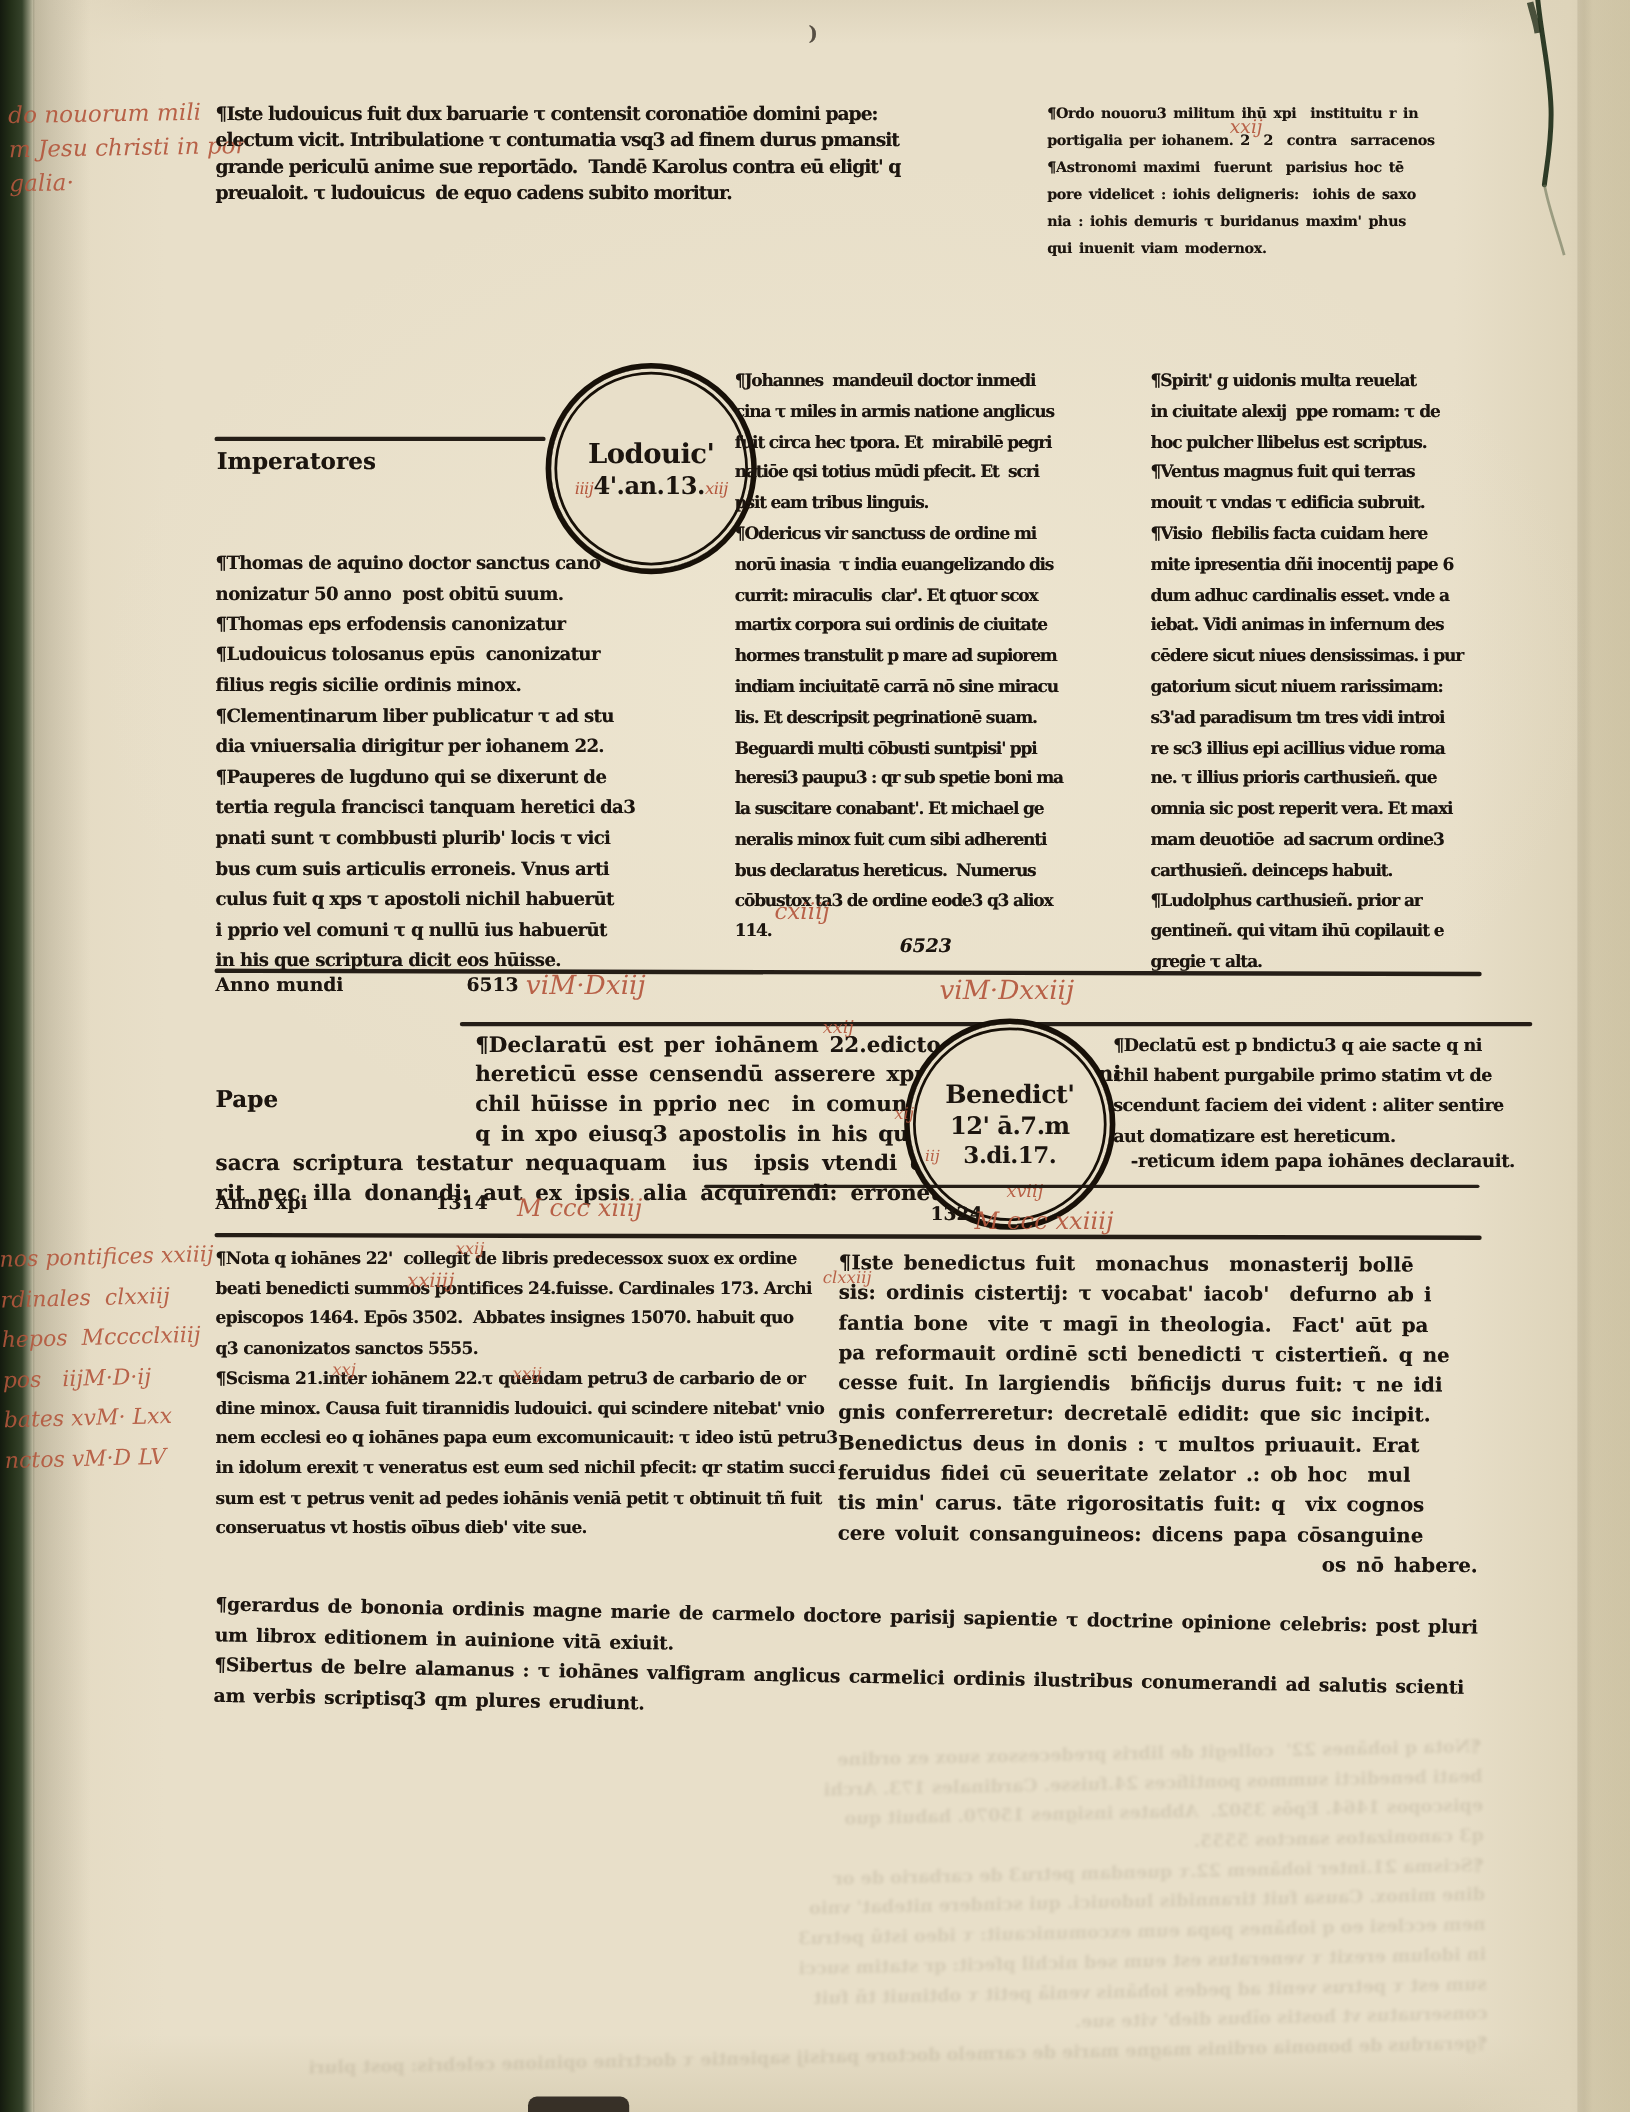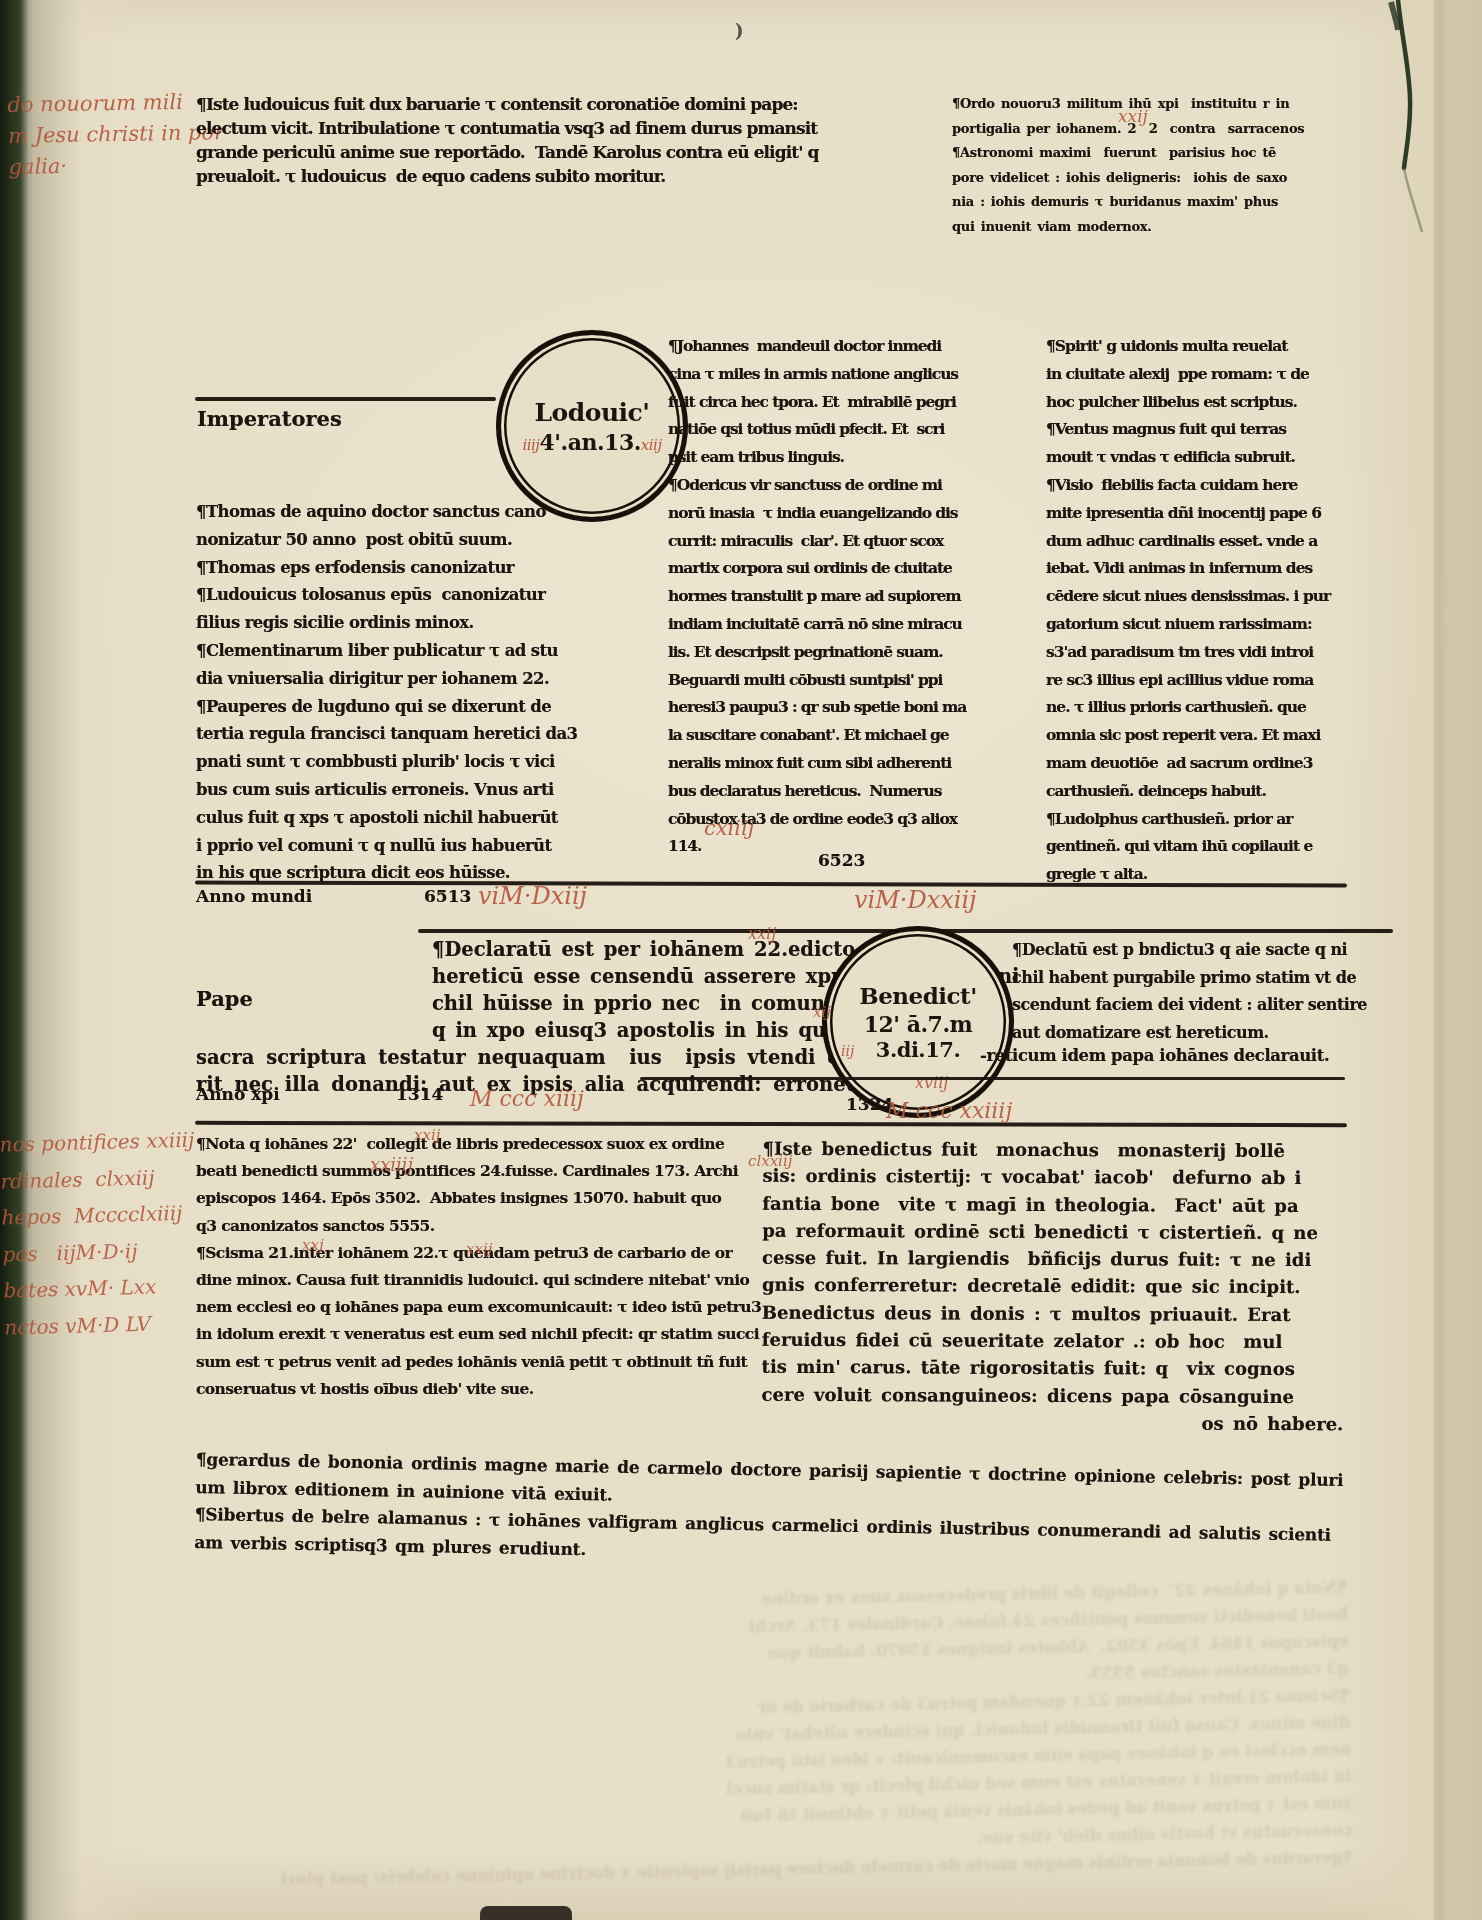--- a/index.html
+++ b/index.html
@@ -20,21 +20,21 @@
   
   .print{font-weight:700;color:#1c150f;text-shadow:0 0 .5px rgba(28,21,15,.55);}
   .tl{left:196px;top:92px;font-size:17px;letter-spacing:-.9px;line-height:24px;}
   .tr{left:952px;top:92px;font-size:13px;letter-spacing:-.3px;word-spacing:2px;line-height:24.5px;}
   .c1{left:196px;top:498px;font-size:16.5px;letter-spacing:-.6px;line-height:27.8px;}
   .c2{left:668px;top:332px;font-size:15.5px;letter-spacing:-1.1px;line-height:27.8px;}
   .c3{left:1046px;top:332px;font-size:15.5px;letter-spacing:-1px;line-height:27.8px;}
   .pp{left:432px;top:936px;font-size:19.5px;word-spacing:3px;line-height:27px;}
   .pf{left:196px;top:1044px;font-size:19.5px;word-spacing:5px;line-height:27px;}
   .bp{left:1012px;top:936px;font-size:16px;letter-spacing:-.5px;line-height:27.5px;}
-  .bc{left:980px;top:1046px;font-size:16.5px;letter-spacing:-.4px;}
+  .bc{left:1028px;top:1046px;font-size:16.5px;letter-spacing:-.4px;}
   .ll{left:196px;top:1130px;font-size:15.5px;letter-spacing:-.6px;line-height:27.2px;}
   .lr{left:762px;top:1136px;width:582px;font-size:18px;word-spacing:3px;line-height:27.3px;transform:rotate(.25deg);}
   .lr .ln:last-child{text-align:right;}
   .bt{left:196px;top:1446px;font-size:17px;letter-spacing:-.2px;word-spacing:2px;line-height:27.5px;transform:rotate(1.05deg);transform-origin:left top;}
   
   .hand{font-family:"DejaVu Serif","Liberation Serif",serif;font-style:italic;color:#b4573d;}
   .hand-top{left:8px;top:88px;font-size:21px;line-height:31px;transform:rotate(-1deg);opacity:.92;}
   .hand-left{left:2px;top:1124px;font-size:20px;line-height:36.5px;transform:rotate(-1.5deg);opacity:.9;}
   .red-note{position:absolute;font-style:italic;color:#b4573d;opacity:.92;white-space:pre;}
   
@@ -188,21 +188,21 @@
       <div class="ln">mam deuotiōe  ad sacrum ordine3</div>
       <div class="ln">carthusieñ. deinceps habuit.</div>
       <div class="ln">¶Ludolphus carthusieñ. prior ar</div>
       <div class="ln">gentineñ. qui vitam ihū copilauit e</div>
       <div class="ln">gregie τ alta.</div>
     </div>
 
   <div class="abs rule r-am"></div>
   <div class="abs print anno" style="left:196px;top:886px;">Anno mundi</div>
   <div class="abs print anno" style="left:424px;top:886px;">6513</div>
-  <div class="abs print anno" style="left:818px;top:850px;">6523</div>
+  <div class="abs print anno" style="left:818px;top:850px;font-style:italic;">6523</div>
 
   <div class="abs rule r-pape"></div>
   <div class="abs print label pape">Pape</div>
   <div class="abs print pp">
       <div class="ln">¶Declaratū est per iohānem 22.edicto perpetuo</div>
       <div class="ln">hereticū esse censendū asserere xpm τ apostolos ni</div>
       <div class="ln">chil hūisse in pprio nec  in comuni. Ite3 affirmare</div>
       <div class="ln">q in xpo eiusq3 apostolis in his que  eos habuisse</div>
     </div>
   <div class="abs print pf">

